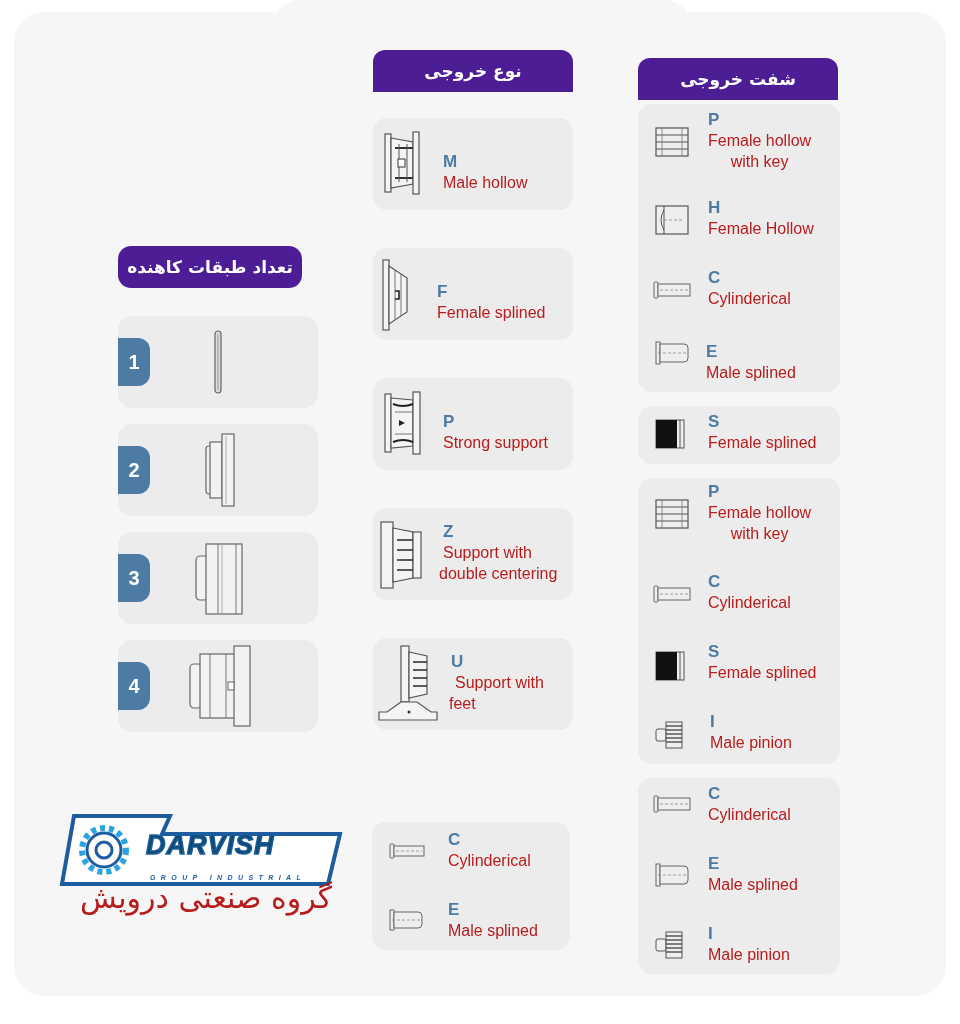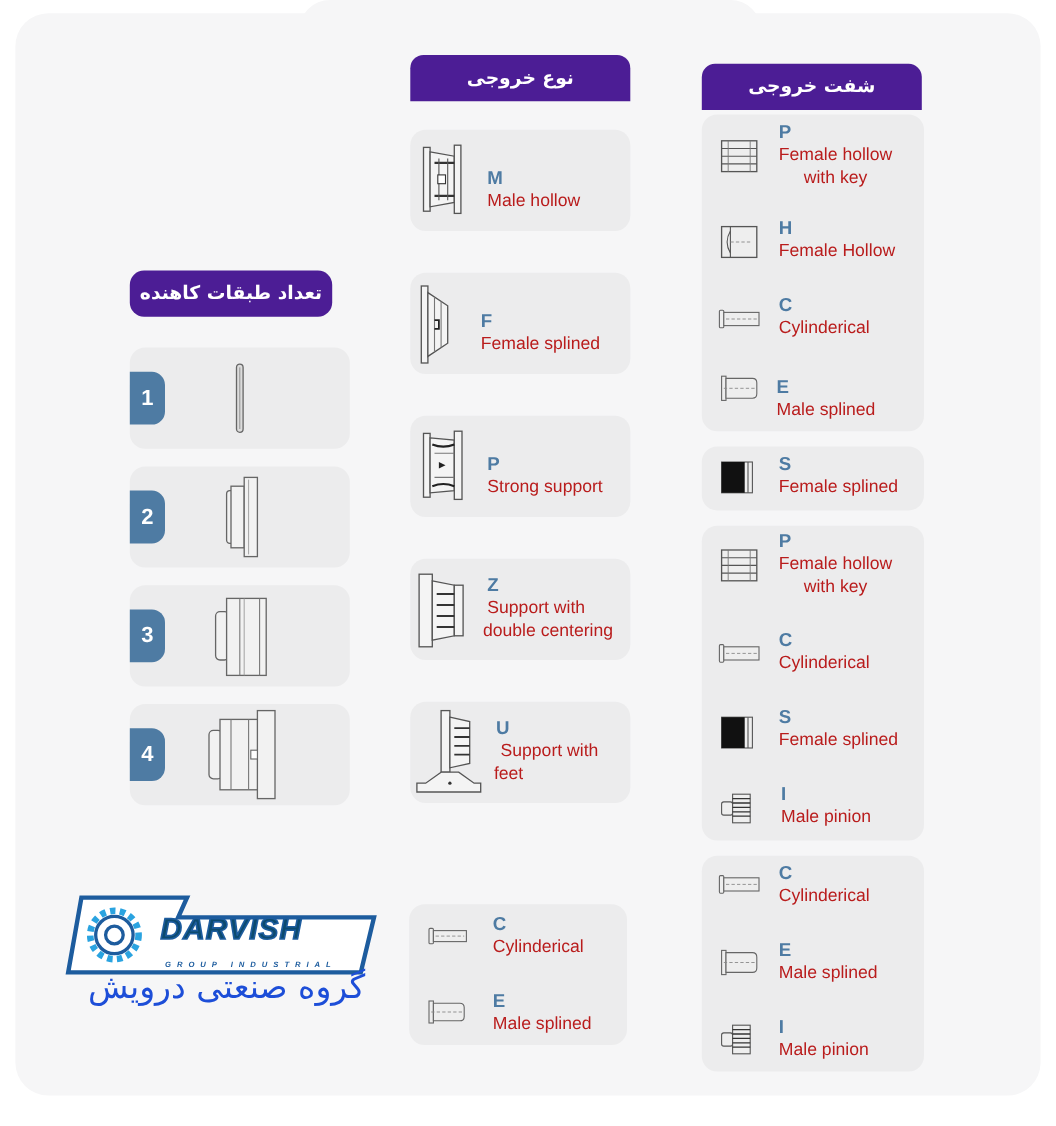--- a/index.html
+++ b/index.html
@@ -35,21 +35,21 @@
 
   .item { position: absolute; }
   .item .code { color: #4e7ba3; font-size: 17px; font-weight: bold; line-height: 20px; }
   .item .desc { color: #b91c1c; font-size: 16px; line-height: 21px; }
   .item .desc.center { text-align: center; }
   .item-icon { position: absolute; }
 
   .logo { position: absolute; left: 58px; top: 812px; width: 290px; height: 110px; }
   .logo-fa {
     position: absolute; left: 58px; top: 880px; width: 296px; text-align: center;
-    font-family: "DejaVu Sans", sans-serif; font-size: 30px; color: #1d4ed8; direction: rtl;
+    font-family: "DejaVu Sans", sans-serif; font-size: 30px; color: #b91c1c; direction: rtl;
   }
   .logo-en {
     position: absolute; left: 146px; top: 830px; font-family: Liberation Sans, sans-serif;
     font-weight: bold; font-style: italic; font-size: 27px; color: #0c4a6e; letter-spacing: 1px;
     -webkit-text-stroke: 1.5px #1d5c9e;
   }
   .logo-sub {
     position: absolute; left: 150px; top: 874px; width: 188px; font-size: 7px; letter-spacing: 5.4px;
     color: #1d5c9e; font-weight: bold; font-style: italic;
   }

